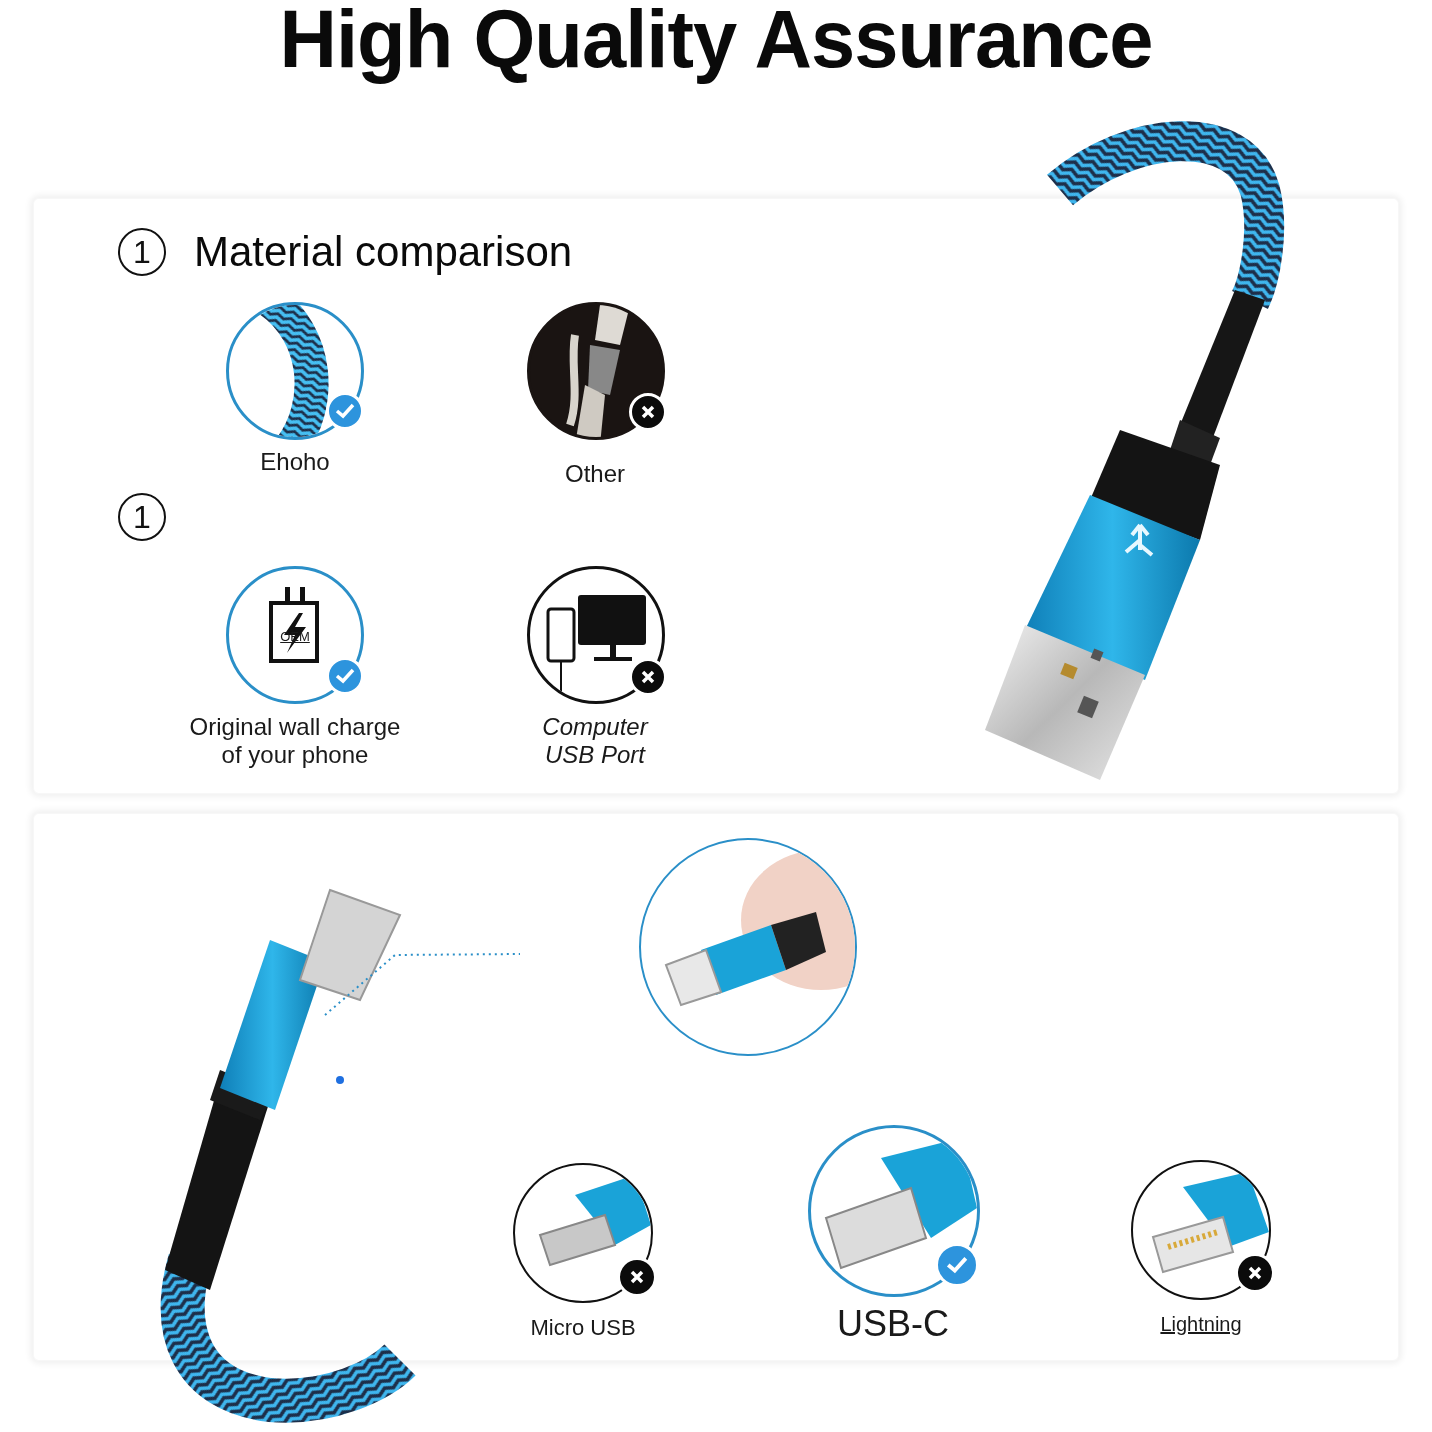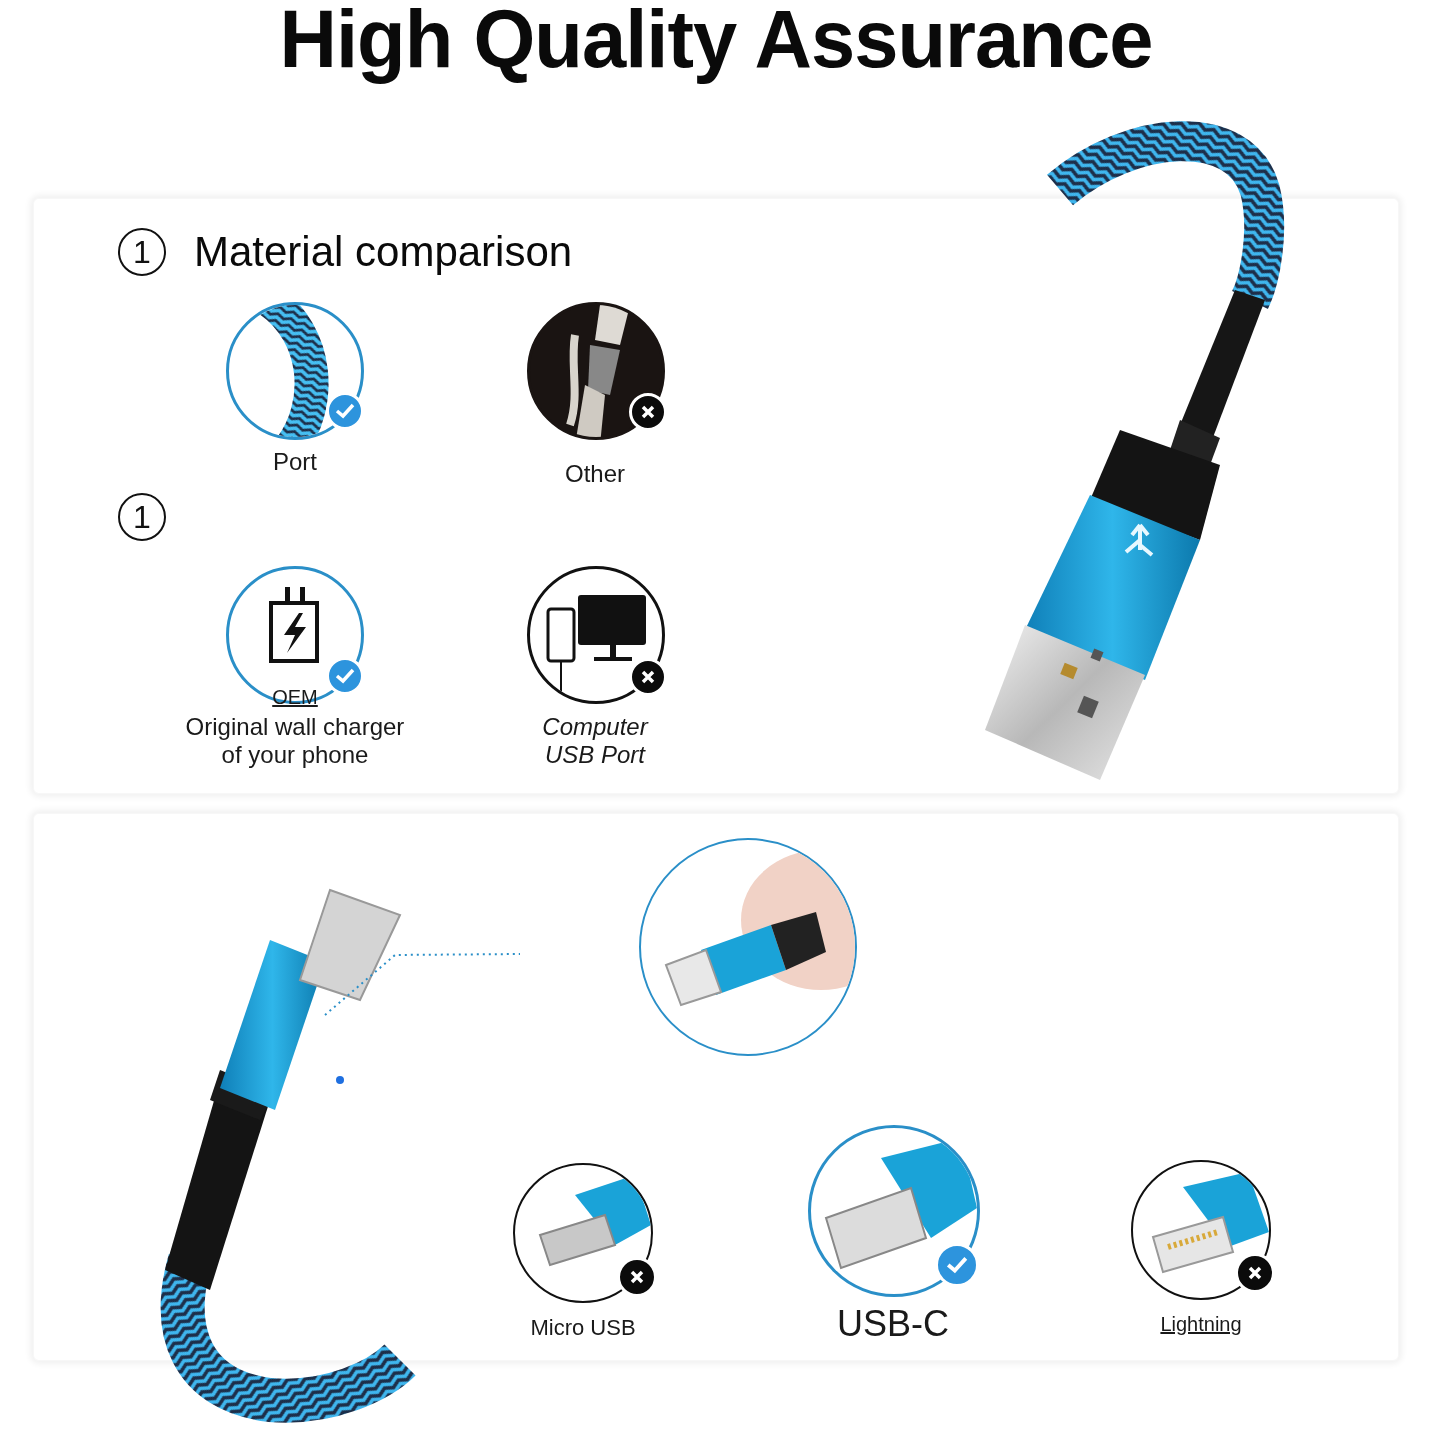--- a/index.html
+++ b/index.html
@@ -78,21 +78,21 @@
       </pattern>
     </defs>
     <path d="M40 -5 C90 30 95 100 60 145" stroke="url(#braid2)" stroke-width="34" fill="none"></path>
   </svg>
 </div>
 <div class="badge check" style="left:326px; top:392px; width:32px; height:32px;">
   <svg width="20" height="16" viewBox="0 0 20 16">
       <path d="M2 8 L8 13 L18 2" stroke="#fff" stroke-width="3.5" fill="none"></path>
     </svg>
 </div>
-<div class="caption" style="left:195px; top:448px; width:200px;">Port</div>
+<div class="caption" style="left:195px; top:448px; width:200px;">Ehoho</div>
 
 <div class="circ bad" style="left:527px; top:302px; width:138px; height:138px; background:#1a1412; border-color:#1a1412;">
   <svg width="138" height="138" viewBox="0 0 138 138">
     <path d="M70 0 L100 0 L90 40 L65 35 Z" fill="#dedad4"></path>
     <path d="M60 40 L90 45 L80 90 L58 85 Z" fill="#888"></path>
     <path d="M55 80 L75 90 L70 140 L45 140 Z" fill="#cfcac2"></path>
     <path d="M45 30 C40 60 50 90 40 120" stroke="#d8d4cc" stroke-width="8" fill="none"></path>
   </svg>
 </div>
 <div class="badge cross" style="left:629px; top:393px; width:32px; height:32px;">
@@ -107,28 +107,28 @@
 </div>
 
 <div class="circ good" style="left:226px; top:566px; width:138px; height:138px;">
   <svg width="132" height="132" viewBox="0 0 132 132">
     <rect x="56" y="18" width="5" height="18" fill="#111"></rect>
     <rect x="71" y="18" width="5" height="18" fill="#111"></rect>
     <rect x="42" y="34" width="46" height="58" fill="#fff" stroke="#111" stroke-width="4"></rect>
     <path d="M70 44 L55 66 L66 66 L58 84 L77 58 L66 58 L74 44 Z" fill="#111"></path>
   </svg>
 </div>
-<div class="caption" style="left:255px; top:683px; width:80px; font-size:20px;text-decoration:underline;">OEM</div>
+<div class="caption" style="left:255px; top:623px; width:80px; font-size:13px;text-decoration:underline;">OEM</div>
 <div class="badge check" style="left:326px; top:657px; width:32px; height:32px;">
   <svg width="20" height="16" viewBox="0 0 20 16">
       <path d="M2 8 L8 13 L18 2" stroke="#fff" stroke-width="3.5" fill="none"></path>
     </svg>
 </div>
 <div class="caption" style="left:160px; top:713px; width:270px;">
-  <div>Original wall charger</div>
+  <div>Original wall charge</div>
   <div>of your phone</div>
 </div>
 
 <div class="circ bad" style="left:527px; top:566px; width:138px; height:138px;">
   <svg width="132" height="132" viewBox="0 0 132 132">
     <rect x="48" y="26" width="68" height="50" rx="3" fill="#111"></rect>
     <rect x="80" y="76" width="6" height="12" fill="#111"></rect>
     <rect x="64" y="88" width="38" height="4" fill="#111"></rect>
     <rect x="18" y="40" width="26" height="52" rx="3" fill="#fff" stroke="#111" stroke-width="3"></rect>
     <path d="M31 92 L31 132" stroke="#111" stroke-width="2"></path>

